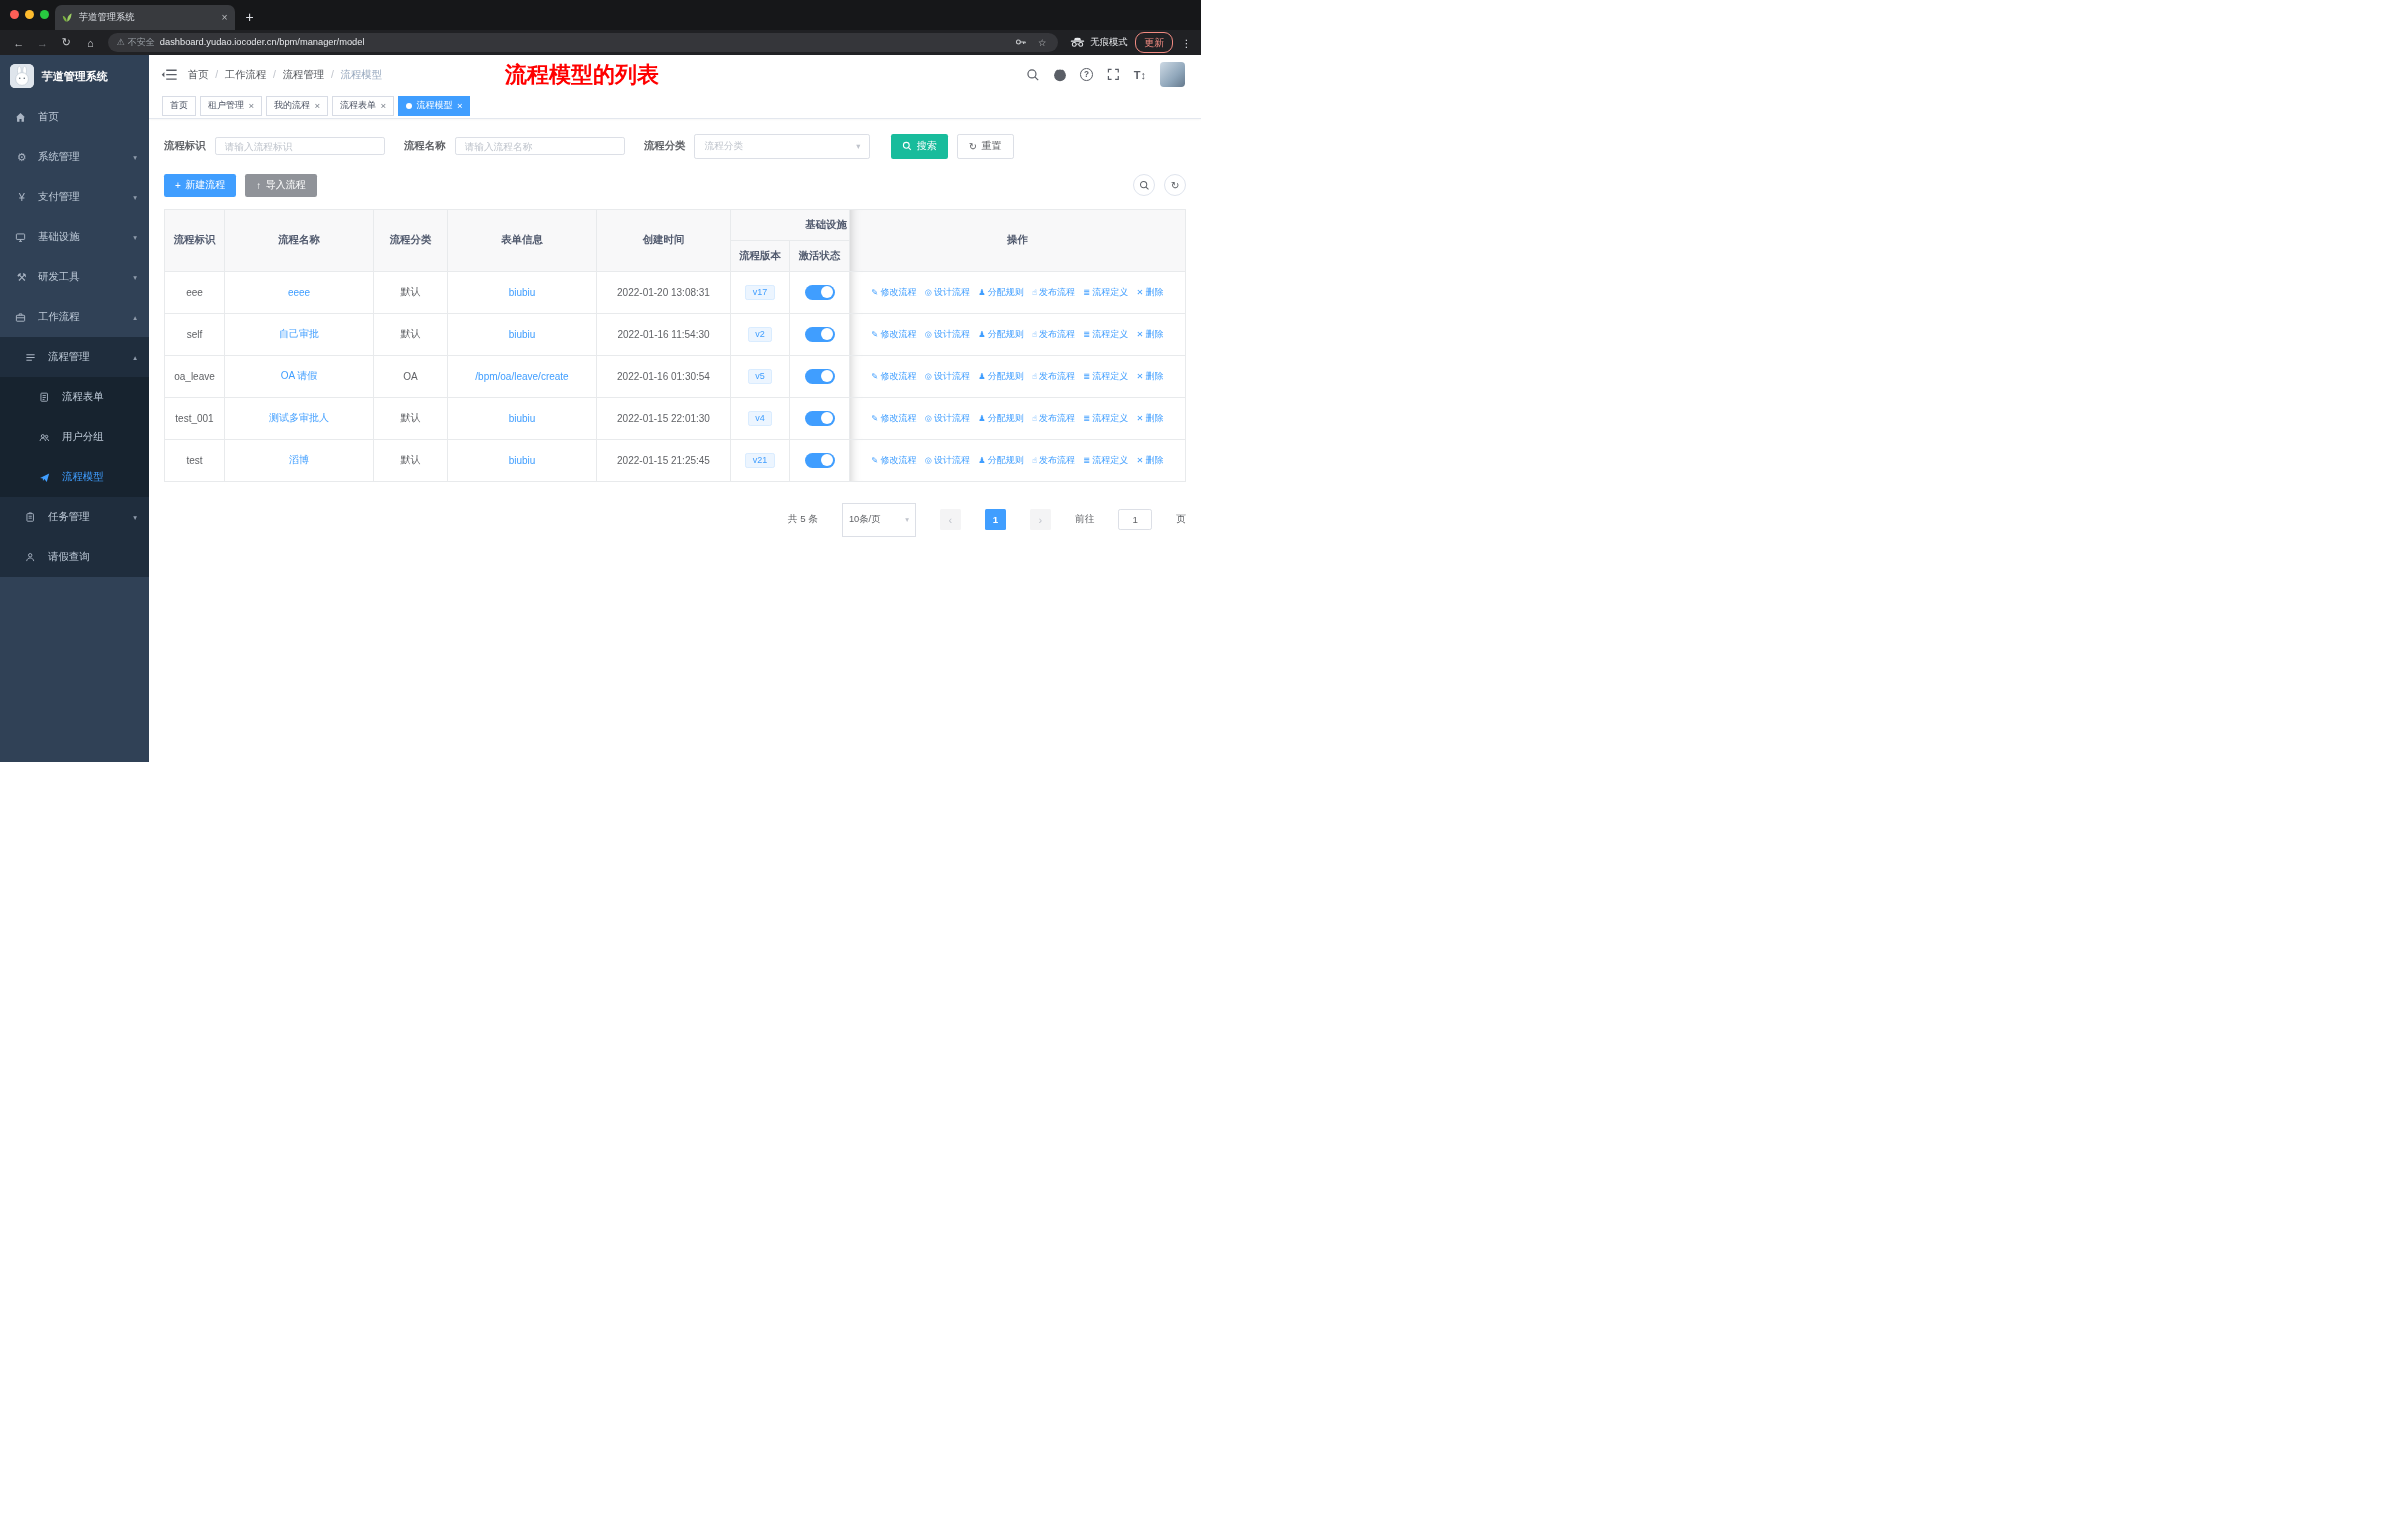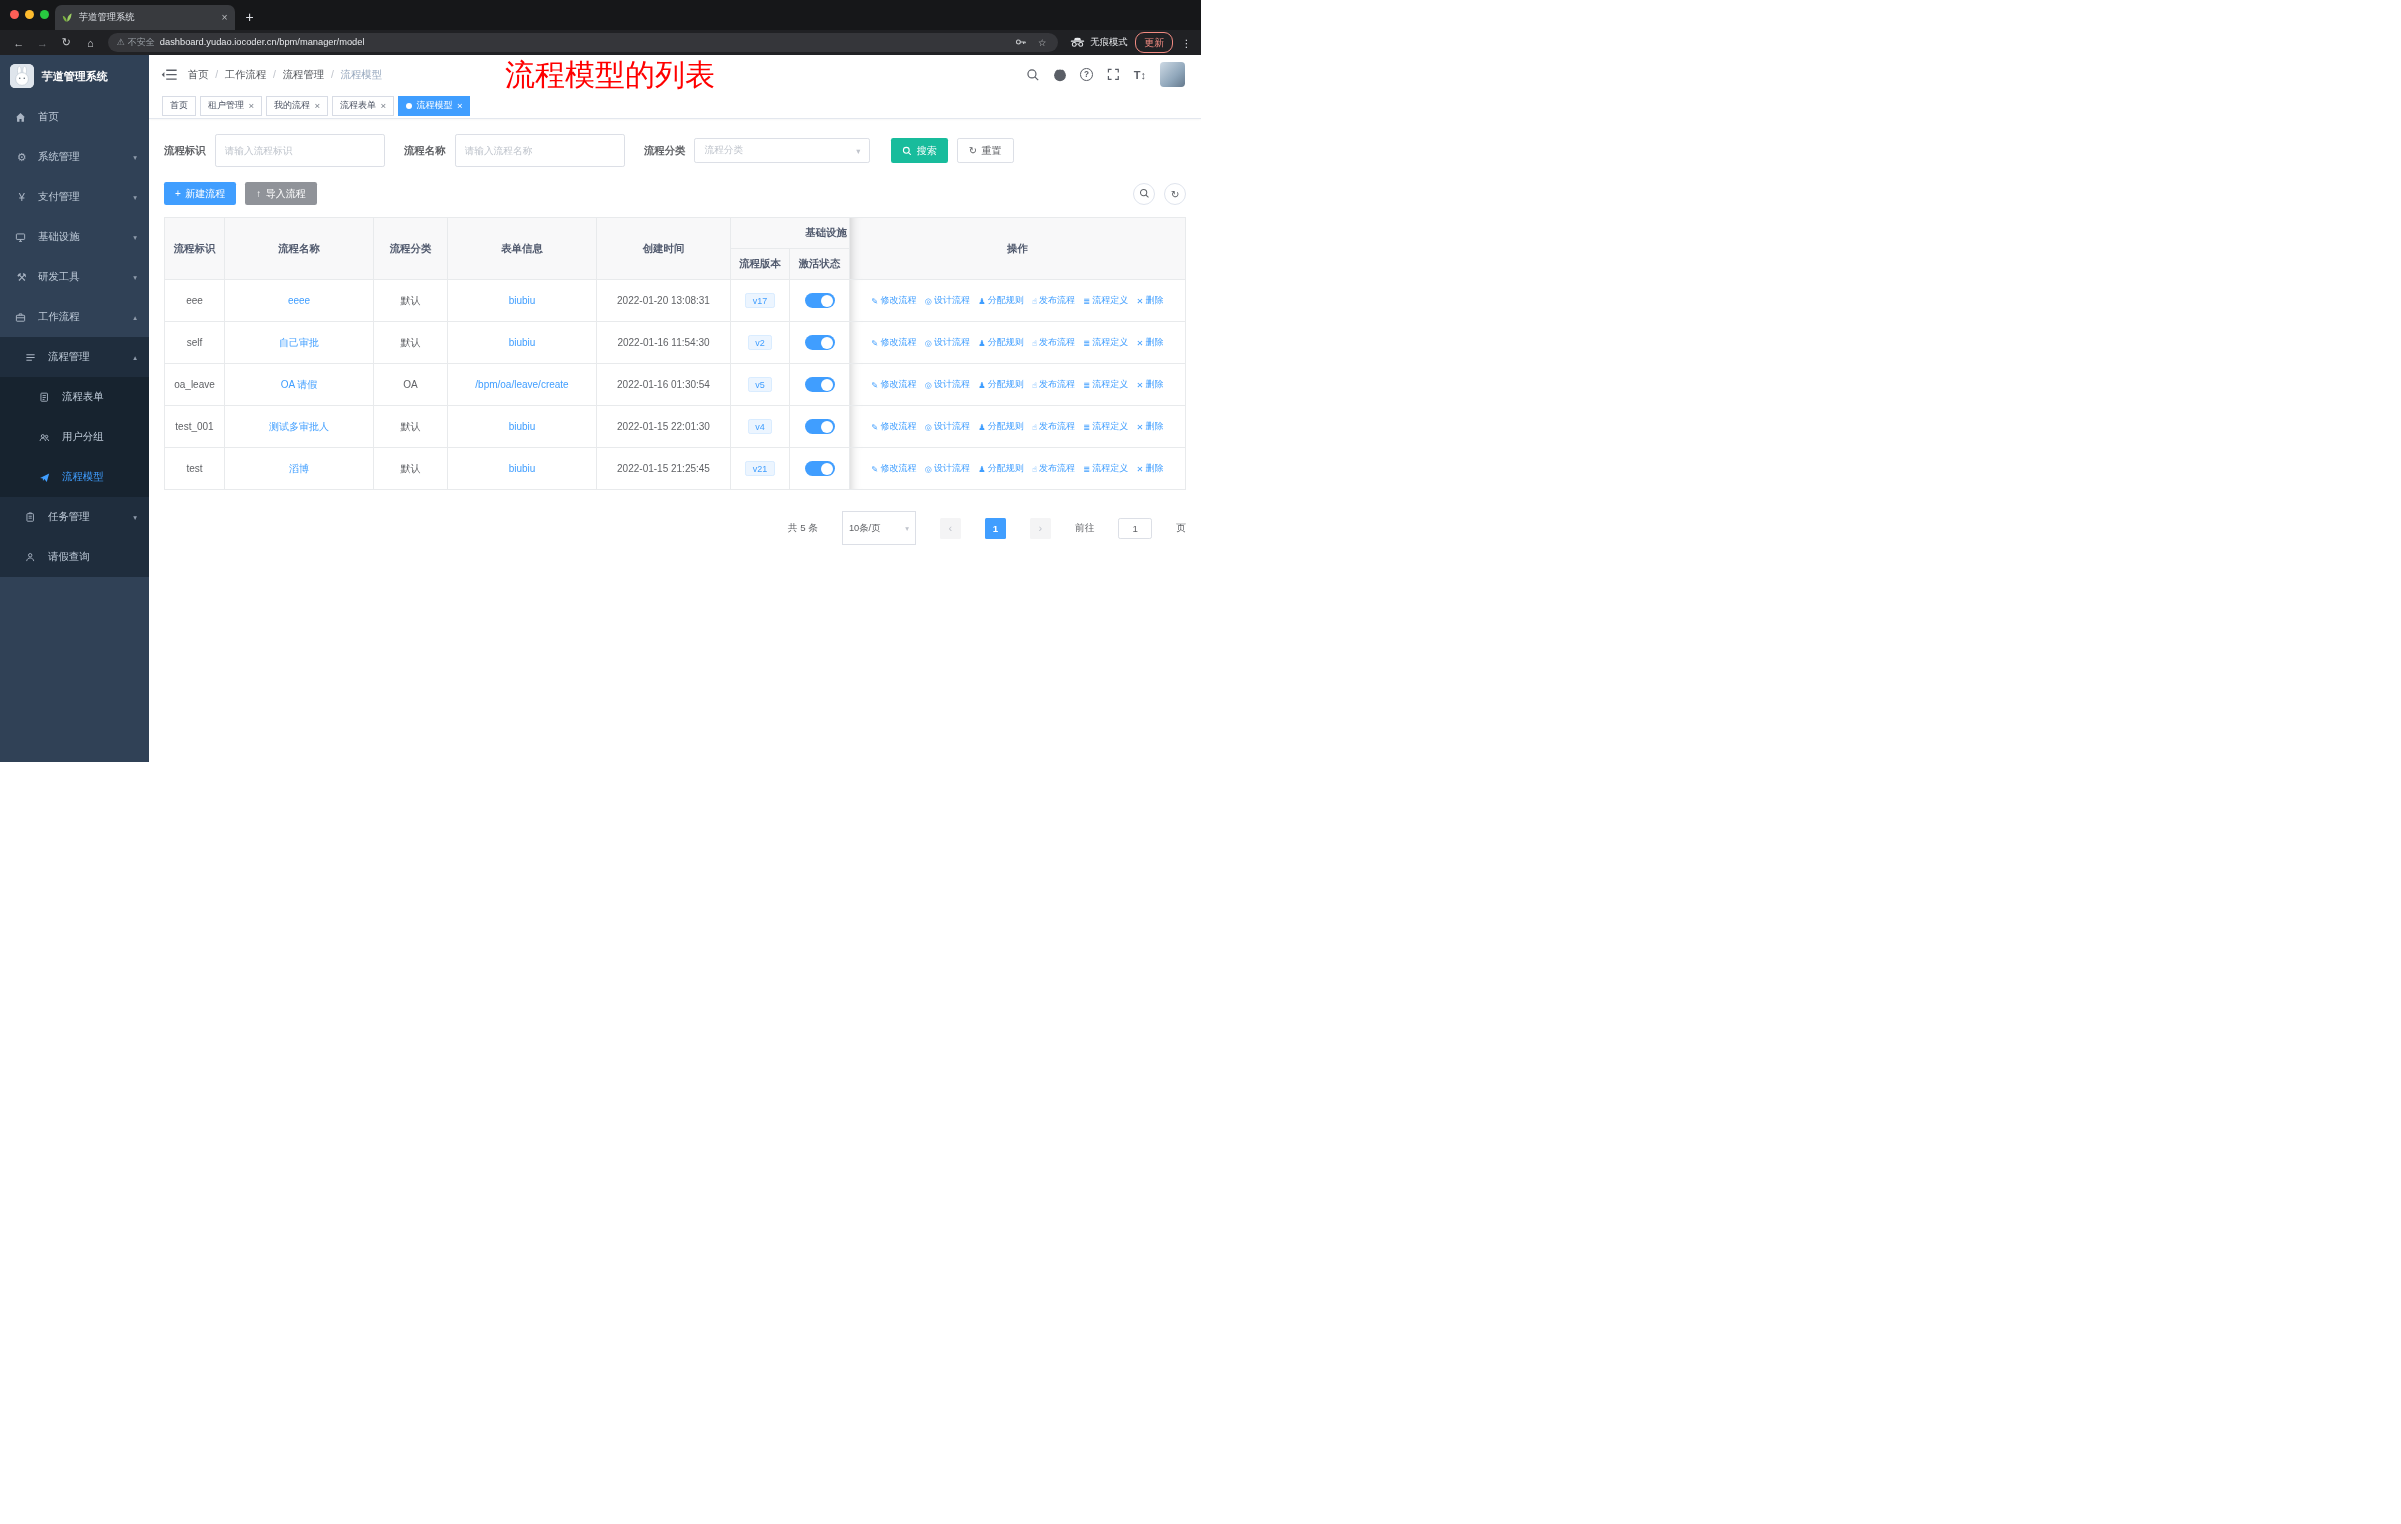--- a/index.html
+++ b/index.html
@@ -52,42 +52,42 @@
   .mi.active .ic { color:var(--primary); }
 
   .main { flex:1; display:flex; flex-direction:column; min-width:0; background:#fff; }
 
   
   .topbar { height:39px; display:flex; align-items:center; padding:0 16.4px 0 12px; position:relative; flex:none; }
   .hamburger { width:16.4px; height:13.4px; margin-right:10.4px; cursor:pointer; color:#5a5e66; }
   .crumbs { display:flex; align-items:center; gap:6.7px; font-size:10.4px; color:#54575c; }
   .crumbs .sep { color:#c0c4cc; }
   .crumbs .last { color:#97a8be; }
-  .annotation { position:absolute; left:356px; top:50%; transform:translateY(-50%); font-size:30px; font-weight:normal; color:var(--annot); white-space:nowrap; }
+  .annotation { position:absolute; left:356px; top:50%; transform:translateY(-50%); font-size:22px; font-weight:bold; color:var(--annot); white-space:nowrap; }
   .top-icons { margin-left:auto; display:flex; align-items:center; gap:12.7px; color:#5a5e66; }
   .tico { width:14px; height:14px; display:flex; align-items:center; justify-content:center; cursor:pointer; }
   .qicon { width:12.7px; height:12.7px; border:1.3px solid #5a5e66; border-radius:50%; font-size:8.2px; font-weight:bold; display:flex; align-items:center; justify-content:center; }
   .fontsize-ic { font-size:11px; font-weight:bold; }
   .avatar { width:25px; height:25px; border-radius:3.7px; background:linear-gradient(135deg,#cdd9e4,#8fa6ba 60%,#64788c); cursor:pointer; }
 
   
   .tagbar { height:25px; border-bottom:0.7px solid #e3e7ee; box-shadow:0 0.7px 2.2px rgba(0,21,41,.06); display:flex; align-items:center; padding:0 13.4px; gap:4.5px; flex:none; }
   .tag { height:19.4px; border:0.7px solid #d8dce5; background:#fff; color:#495060; font-size:9px; display:inline-flex; align-items:center; padding:0 6.7px; gap:4.5px; cursor:pointer; }
   .tag .dot { width:6px; height:6px; border-radius:50%; background:#fff; display:none; }
   .tag .x { font-size:9.7px; color:#7d838d; }
   .tag.active { background:var(--primary); border-color:var(--primary); color:#fff; }
   .tag.active .dot { display:block; }
   .tag.active .x { color:#fff; }
 
   
   .content { flex:1; padding:15px 15px 0 15px; overflow:hidden; }
 
   .filters { display:flex; align-items:center; gap:9px; }
   .f-label { font-size:10.4px; font-weight:bold; color:#606266; white-space:nowrap; }
-  .f-input { width:170px; height:33px; border:0.7px solid #dcdfe6; border-radius:2.2px; padding:0 9px; font-size:9.7px; color:#606266; outline:none; font-family:inherit; }
+  .f-input { width:170px; height:18px; border:0.7px solid #dcdfe6; border-radius:2.2px; padding:0 9px; font-size:9.7px; color:#606266; outline:none; font-family:inherit; }
   .f-input::placeholder { color:#bfc4cc; }
   .f-select { width:176px; height:24.6px; border:0.7px solid #dcdfe6; border-radius:2.2px; padding:0 9px; font-size:9.7px; color:#bfc4cc; display:flex; align-items:center; justify-content:space-between; cursor:pointer; }
   .f-select .arrow { color:#c0c4cc; font-size:8.2px; }
   .gap-l { margin-left:10.4px; }
   .btn { height:24.6px; border:none; border-radius:2.2px; font-size:10px; display:inline-flex; align-items:center; gap:4.5px; padding:0 11px; cursor:pointer; font-family:inherit; }
   .btn-search { background:var(--search); color:#fff; margin-left:12px; }
   .btn-reset { background:#fff; color:#606266; border:0.7px solid #dcdfe6; }
 
   .tools { margin-top:15px; display:flex; align-items:center; }
   .btn-create { background:var(--primary); color:#fff; height:23px; }

